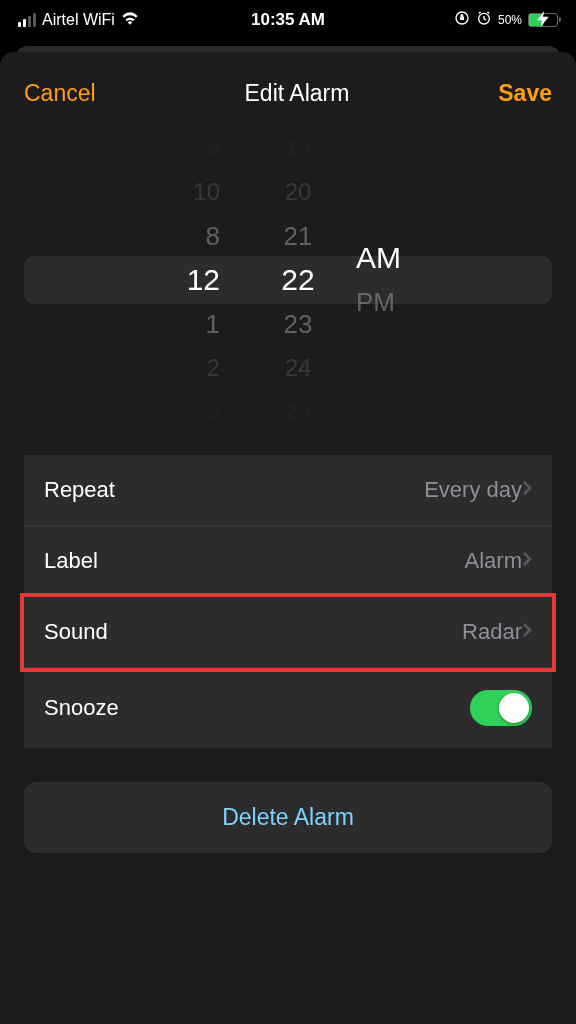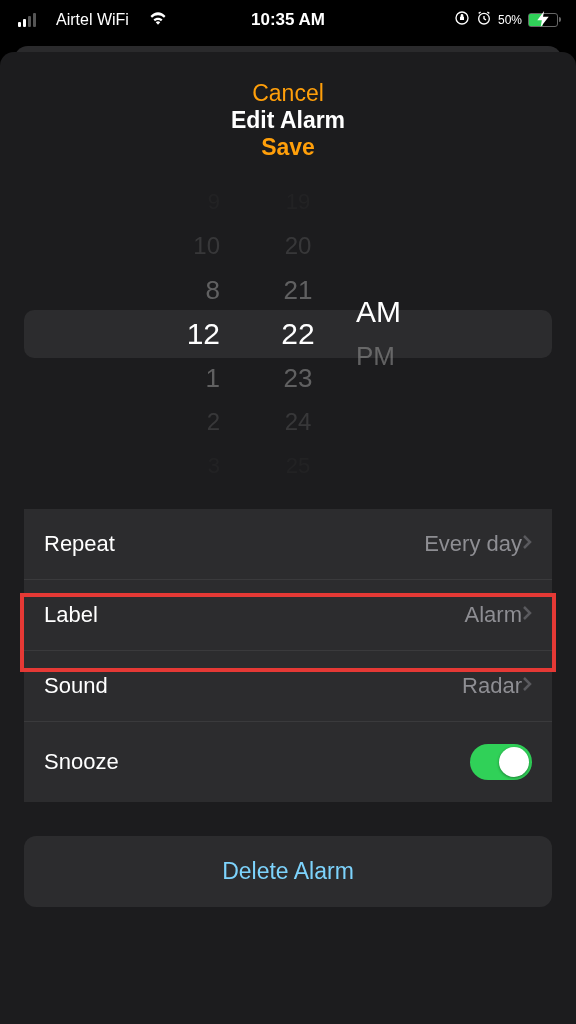--- a/index.html
+++ b/index.html
@@ -21,21 +21,21 @@
       display: flex;
       align-items: center;
       justify-content: space-between;
       padding: 0 18px;
       font-size: 17px;
       font-weight: 600;
     }
     .status-left {
       display: flex;
       align-items: center;
-      gap: 20px;
+      gap: 6px;
     }
     .signal-bars {
       display: flex;
       align-items: flex-end;
       gap: 2px;
     }
     .bar {
       width: 3px;
       background: #fff;
       border-radius: 1px;
@@ -113,35 +113,33 @@
       left: 14px;
       right: 14px;
       top: 46px;
       height: 14px;
       background: #2a2a2c;
       border-radius: 14px 14px 0 0;
       z-index: -1;
     }
     .nav-bar {
       display: flex;
-      align-items: center;
       justify-content: space-between;
       padding: 28px 24px 18px;
-      flex-direction: column;
     }
     .nav-btn {
       color: #ff9f0a;
       font-size: 23px;
       font-weight: 400;
     }
     .nav-btn.save { font-weight: 600; }
     .nav-title {
       color: #fff;
       font-size: 23px;
-      font-weight: 700;
+      font-weight: 400;
     }
     .picker {
       position: relative;
       height: 290px;
       margin: 10px 24px 30px;
       overflow: hidden;
     }
     .picker-selection {
       position: absolute;
       left: 0;

